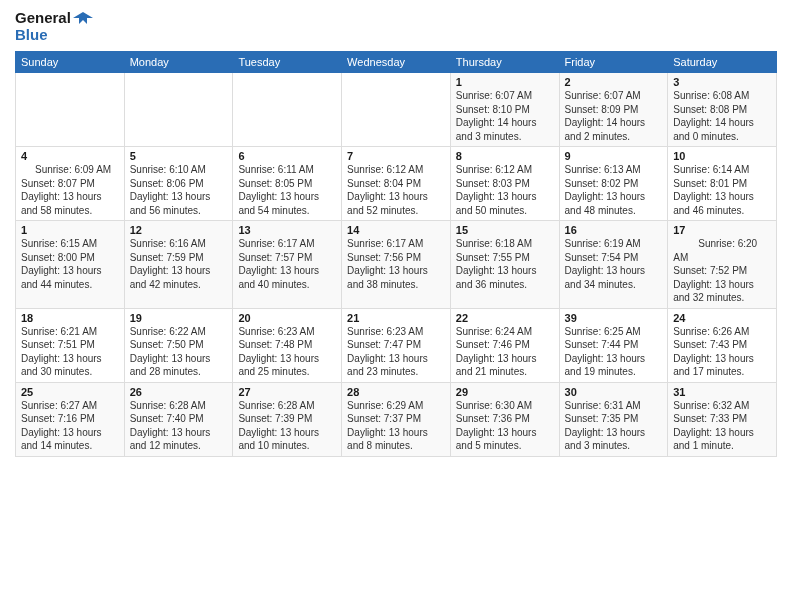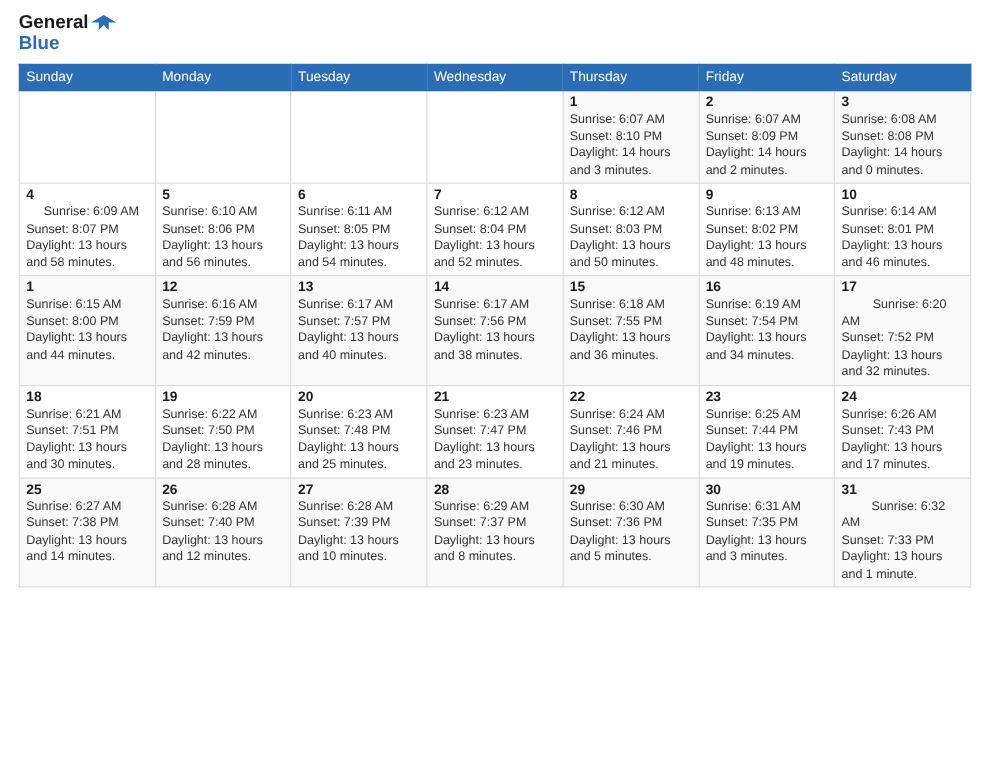--- a/index.html
+++ b/index.html
@@ -212,32 +212,32 @@
 Daylight: 13 hours
 and 25 minutes.</span></td>
           <td><span class="day-num">21</span><span class="day-info" style="white-space: pre-line;">Sunrise: 6:23 AM
 Sunset: 7:47 PM
 Daylight: 13 hours
 and 23 minutes.</span></td>
           <td><span class="day-num">22</span><span class="day-info" style="white-space: pre-line;">Sunrise: 6:24 AM
 Sunset: 7:46 PM
 Daylight: 13 hours
 and 21 minutes.</span></td>
-          <td><span class="day-num">23</span><span class="day-info" style="white-space: pre-line;">Sunrise: 6:25 AM
+          <td><span class="day-num">39</span><span class="day-info" style="white-space: pre-line;">Sunrise: 6:25 AM
 Sunset: 7:44 PM
 Daylight: 13 hours
 and 19 minutes.</span></td>
           <td><span class="day-num">24</span><span class="day-info" style="white-space: pre-line;">Sunrise: 6:26 AM
 Sunset: 7:43 PM
 Daylight: 13 hours
 and 17 minutes.</span></td>
         </tr>
         <tr>
           <td><span class="day-num">25</span><span class="day-info" style="white-space: pre-line;">Sunrise: 6:27 AM
-Sunset: 7:38 PM
+Sunset: 7:16 PM
 Daylight: 13 hours
 and 14 minutes.</span></td>
           <td><span class="day-num">26</span><span class="day-info" style="white-space: pre-line;">Sunrise: 6:28 AM
 Sunset: 7:40 PM
 Daylight: 13 hours
 and 12 minutes.</span></td>
           <td><span class="day-num">27</span><span class="day-info" style="white-space: pre-line;">Sunrise: 6:28 AM
 Sunset: 7:39 PM
 Daylight: 13 hours
 and 10 minutes.</span></td>
@@ -246,20 +246,20 @@
 Daylight: 13 hours
 and 8 minutes.</span></td>
           <td><span class="day-num">29</span><span class="day-info" style="white-space: pre-line;">Sunrise: 6:30 AM
 Sunset: 7:36 PM
 Daylight: 13 hours
 and 5 minutes.</span></td>
           <td><span class="day-num">30</span><span class="day-info" style="white-space: pre-line;">Sunrise: 6:31 AM
 Sunset: 7:35 PM
 Daylight: 13 hours
 and 3 minutes.</span></td>
-          <td><span class="day-num">31</span><span class="day-info" style="white-space: pre-line; margin-left: 24px;">Sunrise: 6:32 AM
+          <td><span class="day-num">31</span><span class="day-info" style="white-space: pre-line;">Sunrise: 6:32 AM
 Sunset: 7:33 PM
 Daylight: 13 hours
 and 1 minute.</span></td>
         </tr>
       </tbody>
   </table>
 </div>
 
 </body></html>

